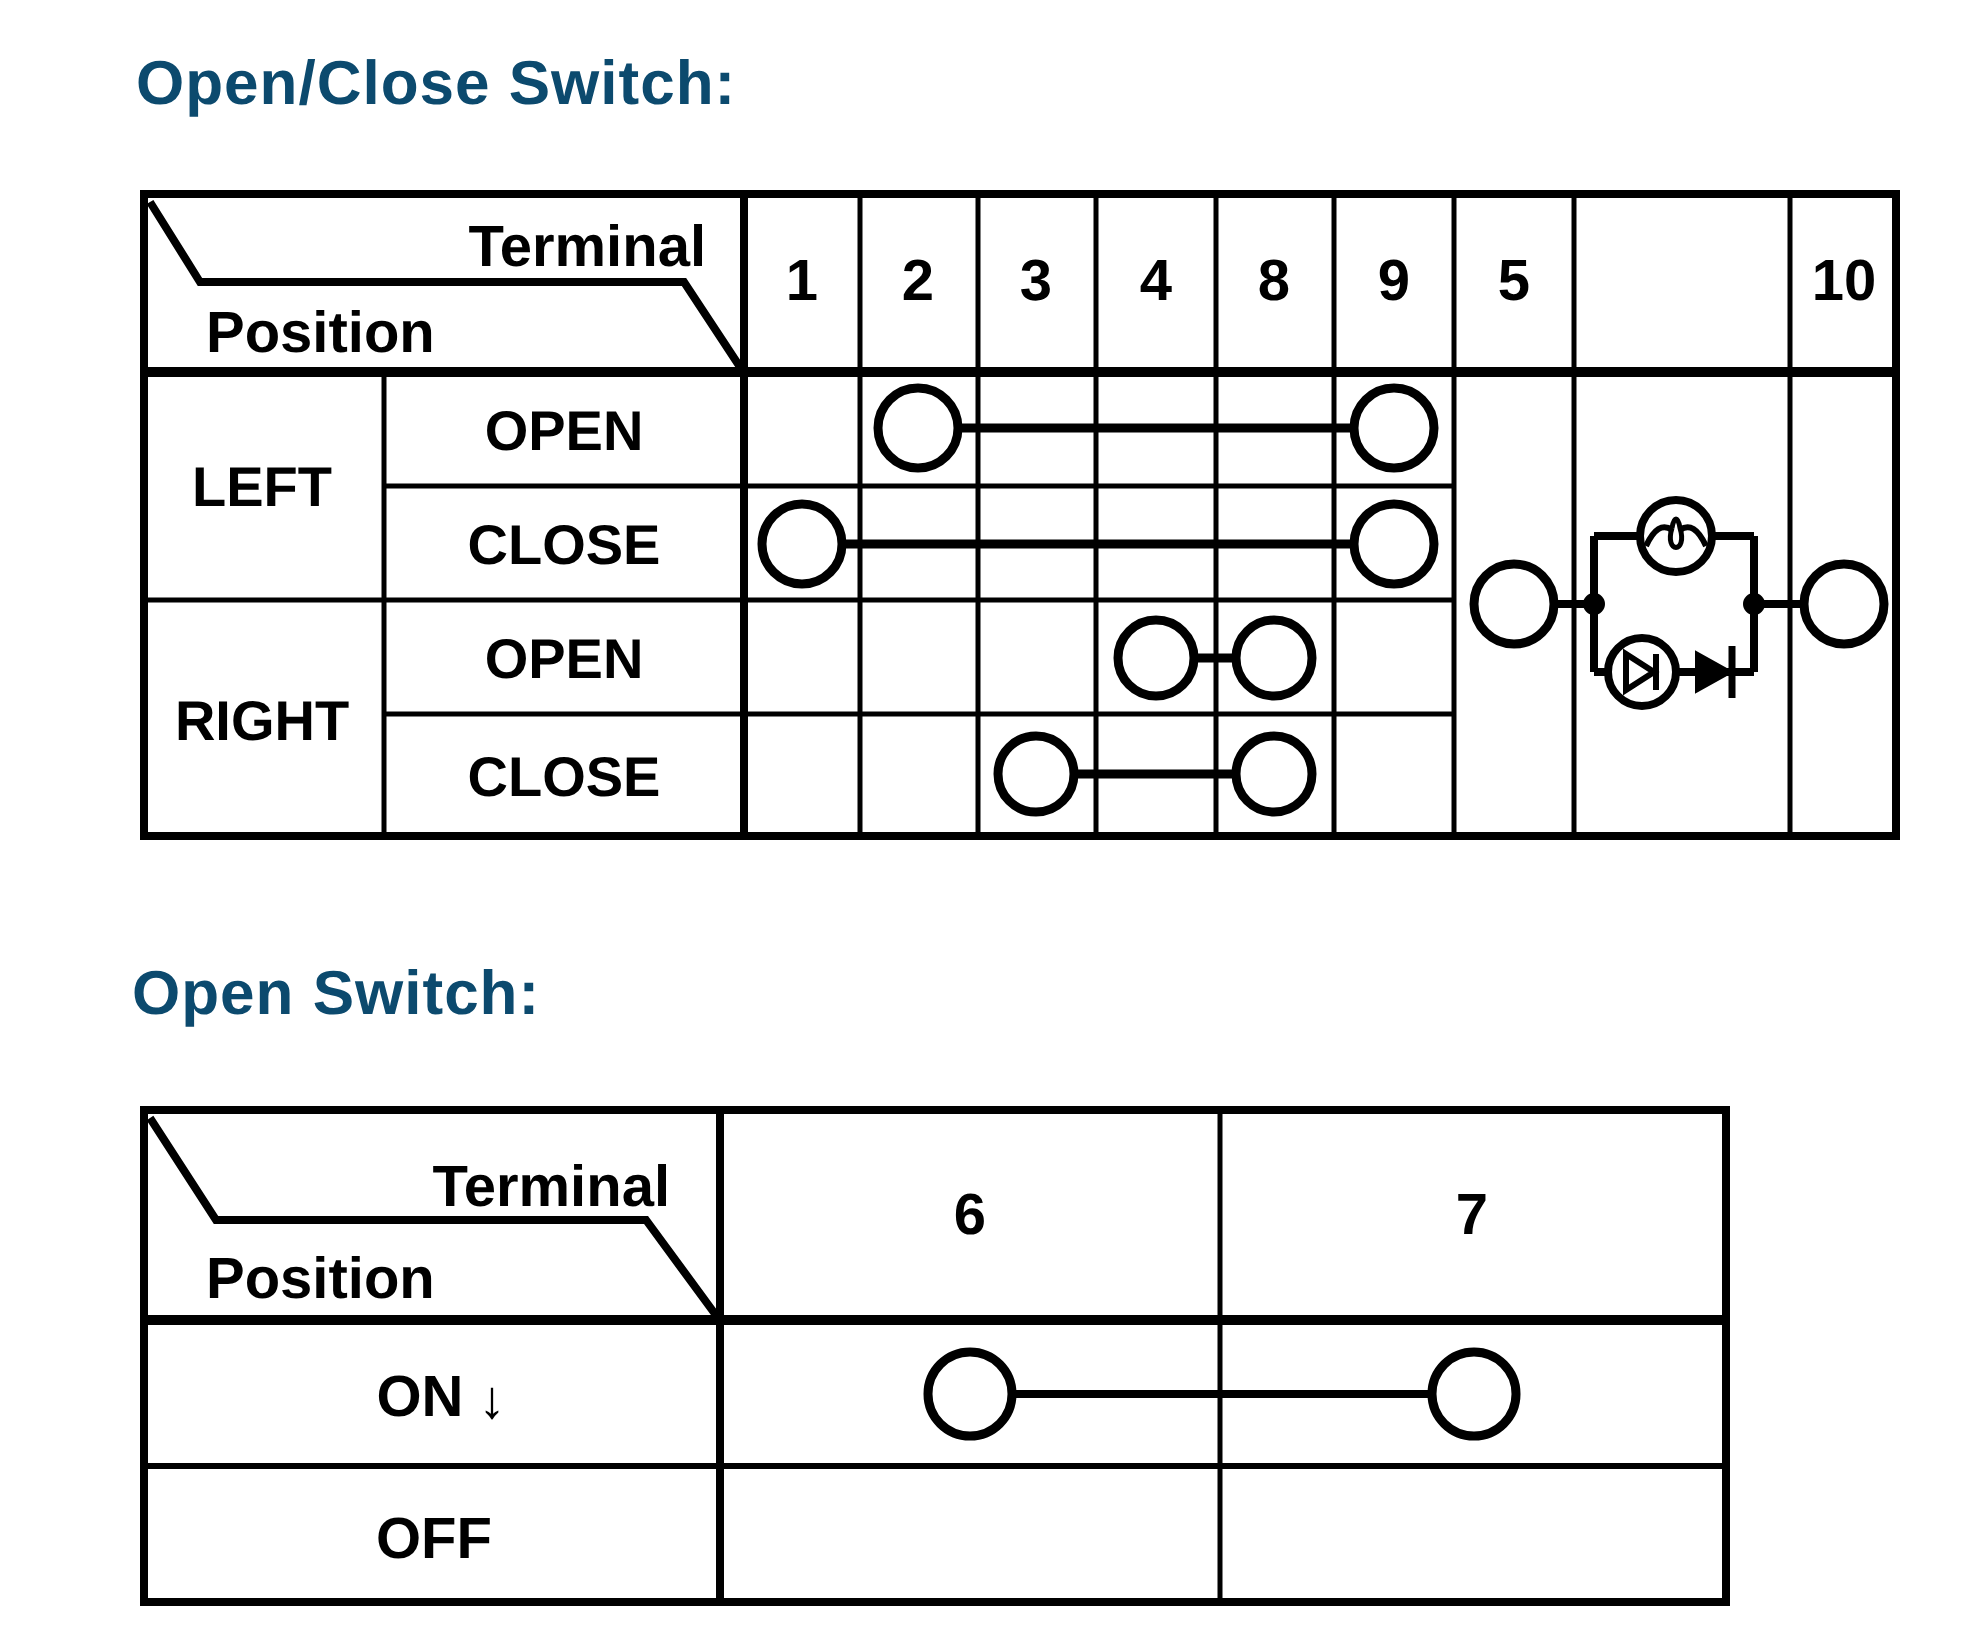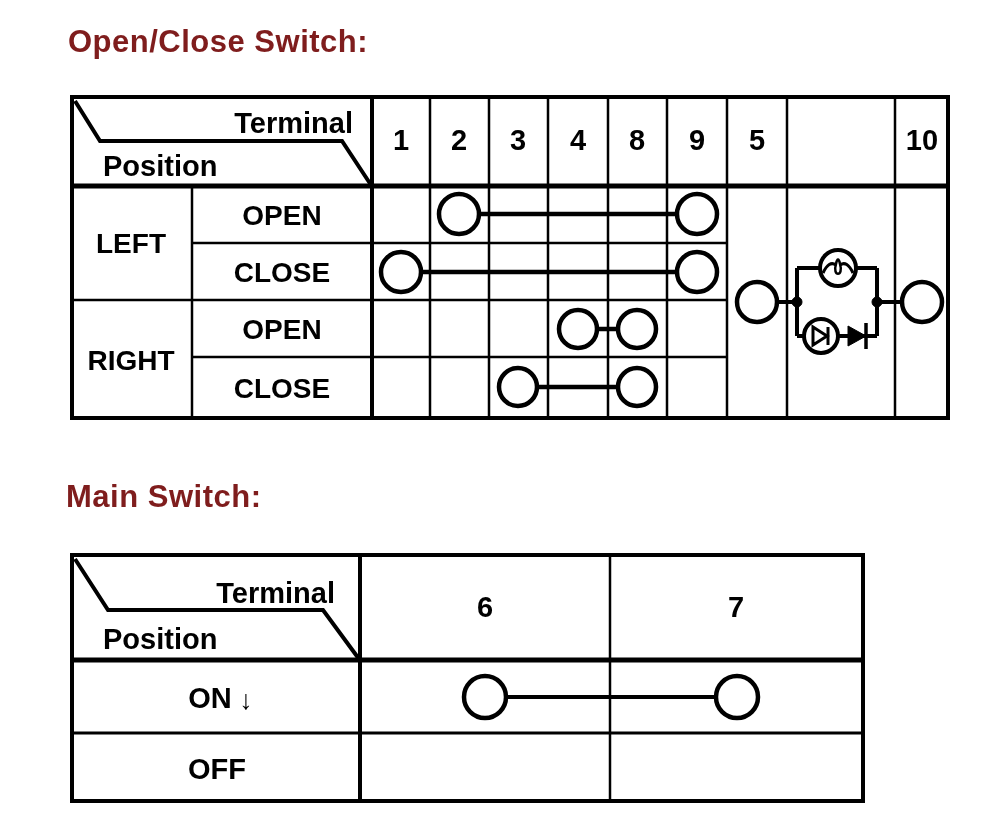--- a/index.html
+++ b/index.html
@@ -9,21 +9,21 @@
     background:#ffffff;
     font-family:"Liberation Sans", sans-serif;
     color:#000;
     overflow:hidden;
   }
   .doc-title{
     position:absolute;
     font-size:31px;
     font-weight:700;
     letter-spacing:0.5px;
-    color:#7f1d1d;
+    color:#0c4a6e;
     white-space:nowrap;
   }
   #title-open-close{left:68px;top:24px;}
   #title-main{left:66px;top:479px;}
   svg{position:absolute;overflow:visible;}
   svg text{
     font-family:"Liberation Sans", sans-serif;
     font-weight:700;
     fill:#000;
   }
@@ -123,21 +123,21 @@
       <g>
         <polygon points="778,231 778,251 796,241" fill="#000" stroke="#000" stroke-width="1"></polygon>
         <line x1="796" y1="228" x2="796" y2="254" stroke-width="3.5"></line>
       </g>
 
       <circle cx="687" cy="207" r="20" fill="#fff" stroke-width="4.5"></circle>
       <circle cx="852" cy="207" r="20" fill="#fff" stroke-width="4.5"></circle>
     </g>
   </svg>
 
-  <div class="doc-title" id="title-main">Main Switch:</div>
+  <div class="doc-title" id="title-main">Open Switch:</div>
 
   <svg style="left:70px;top:553px;" width="795" height="250" viewBox="0 0 795 250">
 
     <g>
       <rect class="ln" x="2" y="2" width="791" height="246" stroke-width="4"></rect>
       <line class="ln" x1="0" y1="107" x2="795" y2="107" stroke-width="5"></line>
       <line class="ln" x1="0" y1="180" x2="795" y2="180" stroke-width="3"></line>
       <line class="ln" x1="290" y1="0" x2="290" y2="250" stroke-width="4"></line>
       <line class="ln" x1="540" y1="0" x2="540" y2="250" stroke-width="2.5"></line>
     </g>

